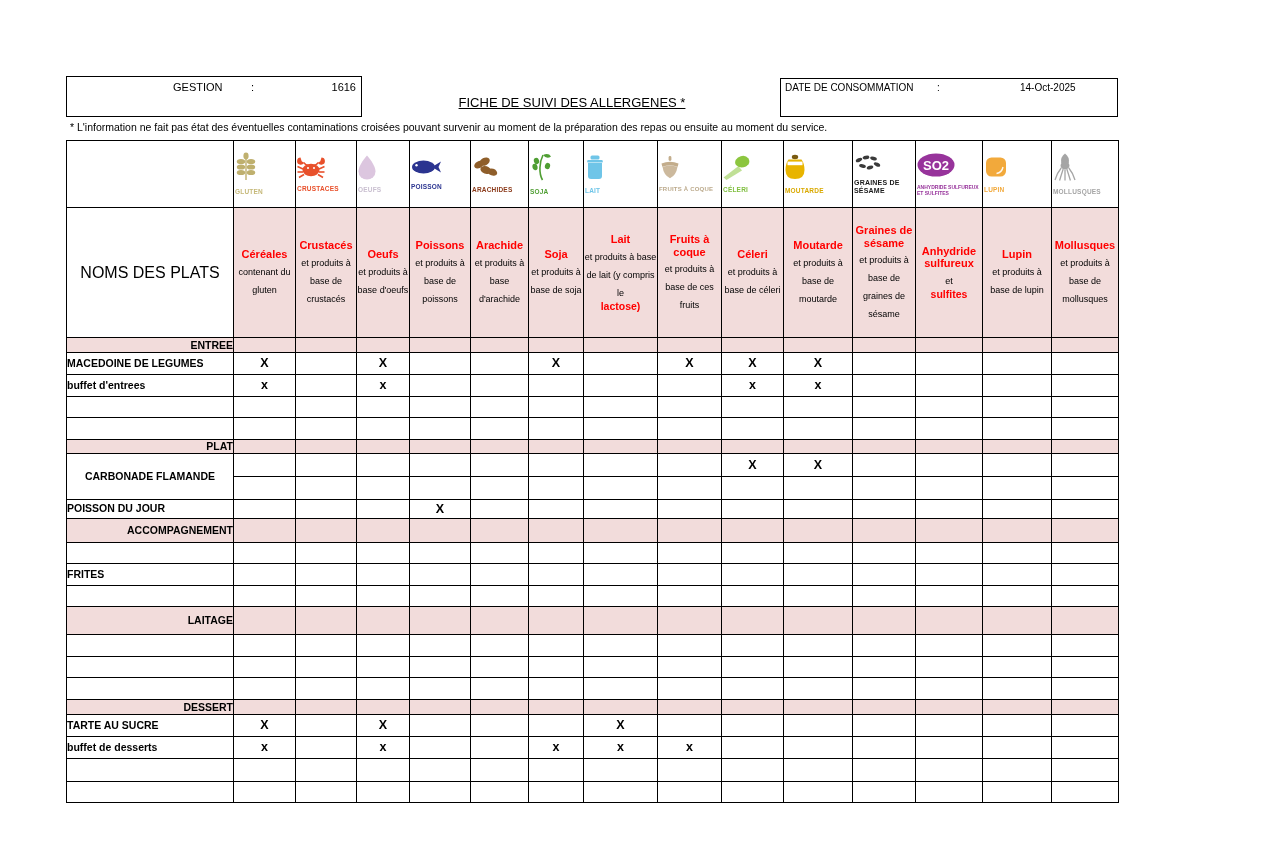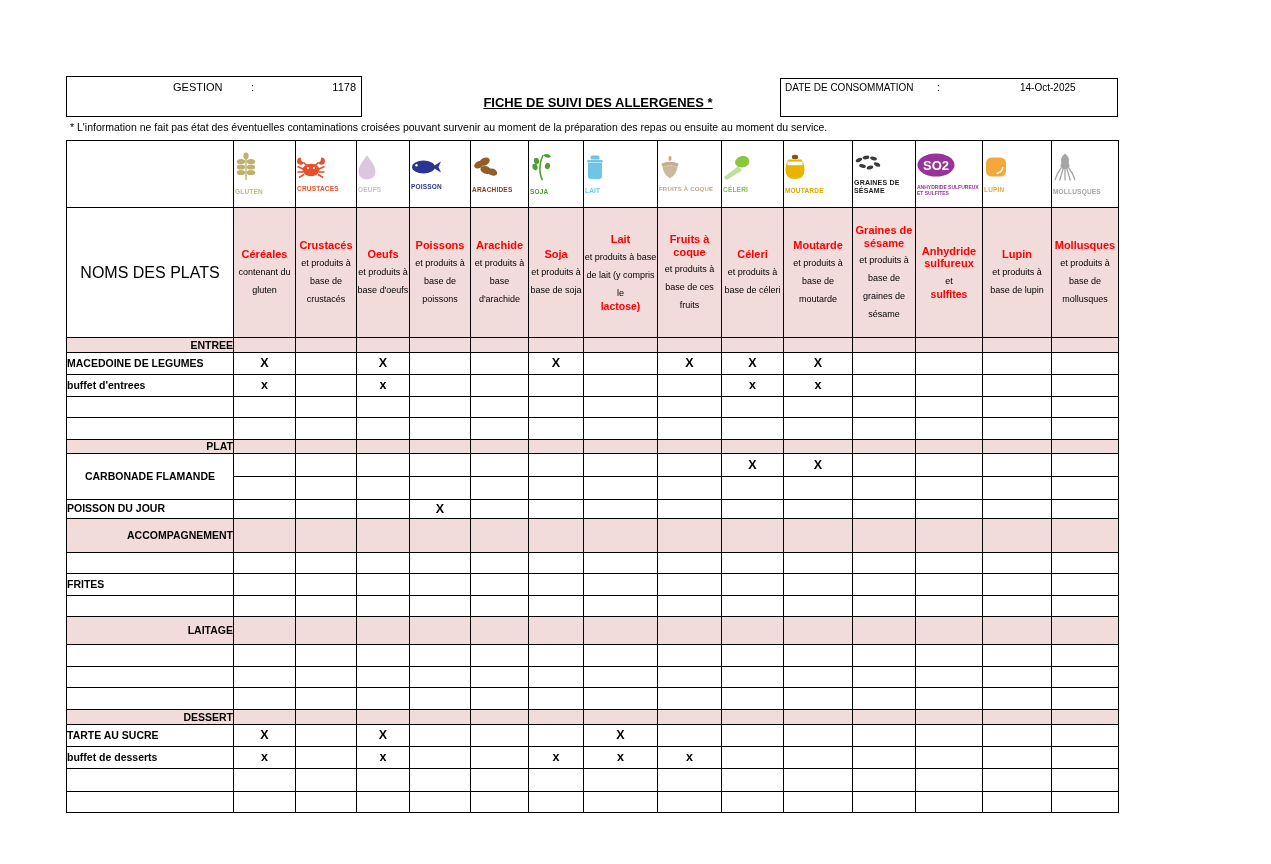--- a/index.html
+++ b/index.html
@@ -7,22 +7,22 @@
        font-family:"Liberation Sans",sans-serif;color:#000;}
   .box{position:absolute;border:1px solid #000;background:#fff;}
   #gestion-box{left:66px;top:76px;width:294px;height:39px;font-size:11px;}
   #gestion-box .g-label{position:absolute;left:106px;top:4px;}
   #gestion-box .g-colon{position:absolute;left:184px;top:4px;}
   #gestion-box .g-value{position:absolute;right:5px;top:4px;}
   #date-box{left:780px;top:78px;width:336px;height:37px;font-size:10px;}
   #date-box .d-label{position:absolute;left:4px;top:3px;}
   #date-box .d-colon{position:absolute;left:156px;top:3px;}
   #date-box .d-value{position:absolute;left:239px;top:3px;}
-  #page-title{position:absolute;top:95px;left:598px;transform:translateX(-50%);
-     font-size:13px;font-weight:bold;text-decoration:underline;white-space:nowrap;}
+  #page-title{position:absolute;top:95px;left:572px;transform:translateX(-50%);
+     font-size:13px;font-weight:normal;text-decoration:underline;white-space:nowrap;}
   #footnote{position:absolute;top:121px;left:70px;font-size:10.5px;white-space:nowrap;}
 
   #allergen-table{position:absolute;left:66px;top:140px;border-collapse:collapse;
      table-layout:fixed;width:1052px;}
   #allergen-table td{padding:0;box-sizing:border-box;border:1px solid #000;
      overflow:hidden;vertical-align:middle;}
   td.spacer{border:none;background:transparent;}
   td.icon-cell{background:#fff;text-align:left;}
   .icon-label{font-weight:bold;font-size:6.5px;line-height:1.2;letter-spacing:0.2px;
      margin-top:2px;padding:0 1px;}
@@ -45,21 +45,21 @@
      line-height:1;}
   tr.section-row td.mark-cell{background:#F2DCDB;}
   tr.last-row td{border-bottom:2px solid #000;}
 </style>
 </head>
 <body>
 
 <div id="gestion-box" class="box">
   <span class="g-label">GESTION</span>
   <span class="g-colon">:</span>
-  <span class="g-value">1178</span>
+  <span class="g-value">1616</span>
 </div>
 
 <div id="date-box" class="box">
   <span class="d-label">DATE DE CONSOMMATION</span>
   <span class="d-colon">:</span>
   <span class="d-value">14-Oct-2025</span>
 </div>
 
 <div id="page-title">FICHE DE SUIVI DES ALLERGENES *</div>
 <div id="footnote">* L'information ne fait pas état des éventuelles contaminations croisées pouvant survenir au moment de la préparation des repas ou ensuite au moment du service.</div>
@@ -364,21 +364,21 @@
         <td class="mark-cell"></td>
         <td class="mark-cell"></td>
         <td class="mark-cell"></td>
         <td class="mark-cell"></td>
         <td class="mark-cell"></td>
         <td class="mark-cell"></td>
         <td class="mark-cell"></td>
         <td class="mark-cell"></td>
         <td class="mark-cell"></td>
       </tr>
-      <tr class="section-row" style="height: 34px;">
+      <tr class="section-row" style="height: 24px;">
         <td class="name-cell section-label">ACCOMPAGNEMENT</td>
         <td class="mark-cell"></td>
         <td class="mark-cell"></td>
         <td class="mark-cell"></td>
         <td class="mark-cell"></td>
         <td class="mark-cell"></td>
         <td class="mark-cell"></td>
         <td class="mark-cell"></td>
         <td class="mark-cell"></td>
         <td class="mark-cell"></td>

